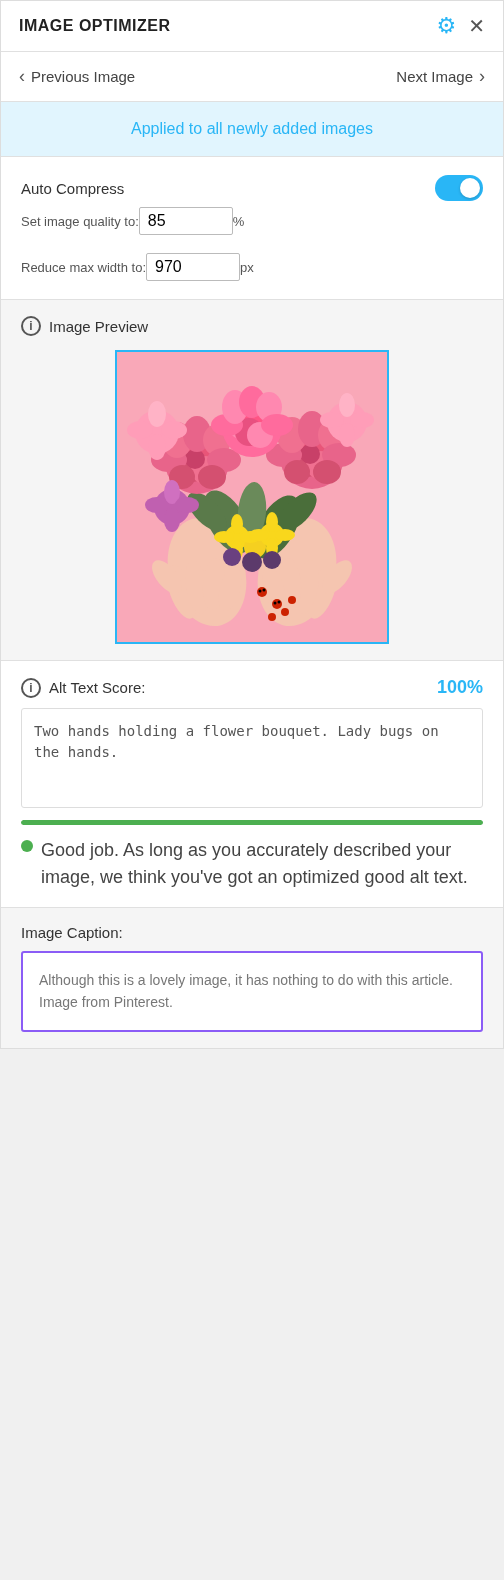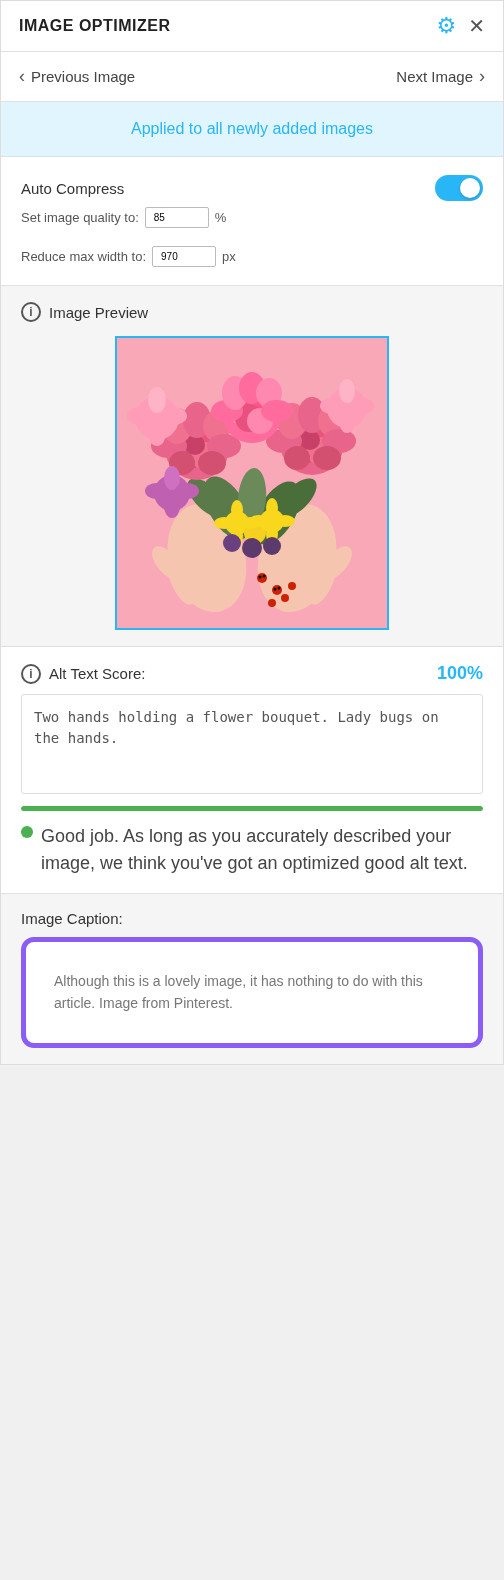--- a/index.html
+++ b/index.html
@@ -109,30 +109,29 @@
     }
     .setting-label {
       font-size: 15px;
       color: #333;
       font-weight: 500;
     }
 
     .setting-input-row {
       display: flex;
       align-items: center;
-      gap: 6px;
       font-size: 13px;
       color: #555;
     }
     .setting-input {
       border: 1px solid #bbb;
       border-radius: 2px;
       padding: 4px 8px;
-      font-size: 10px;
-      width: 64px;
+      font-size: 16px;
+      width: 94px;
       text-align: left;
     }
     .setting-unit {
       font-size: 13px;
       color: #555;
     }
 
     
     .toggle {
       position: relative;
@@ -280,23 +279,23 @@
       padding: 16px 20px;
     }
     .caption-label {
       font-size: 15px;
       color: #333;
       font-weight: 500;
       margin-bottom: 10px;
     }
     .caption-box {
       background: #fff;
-      border: 5px solid #8b5cf6;
-      border-radius: 13px;
-      padding: 28px;
+      border: 2px solid #8b5cf6;
+      border-radius: 3px;
+      padding: 16px;
       font-size: 14px;
       color: #777;
       line-height: 1.6;
     }
   </style>
 </head>
 <body>
 
 <div class="panel">
 

